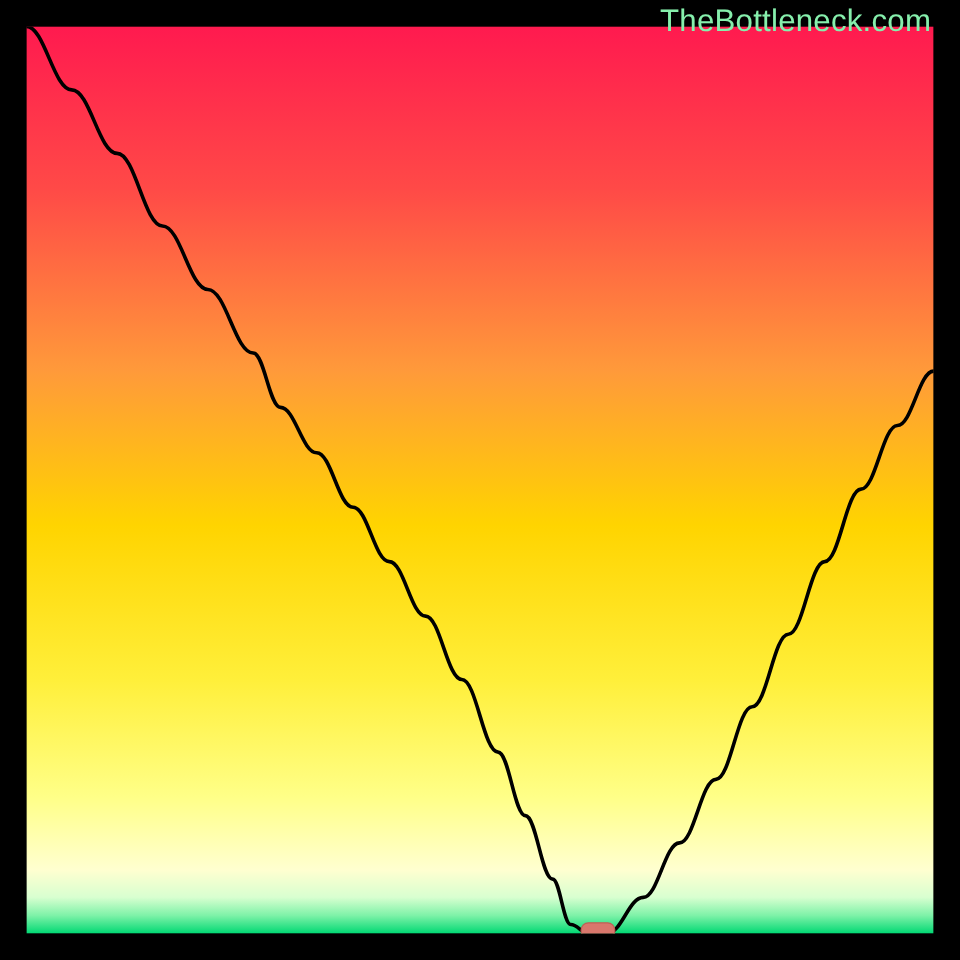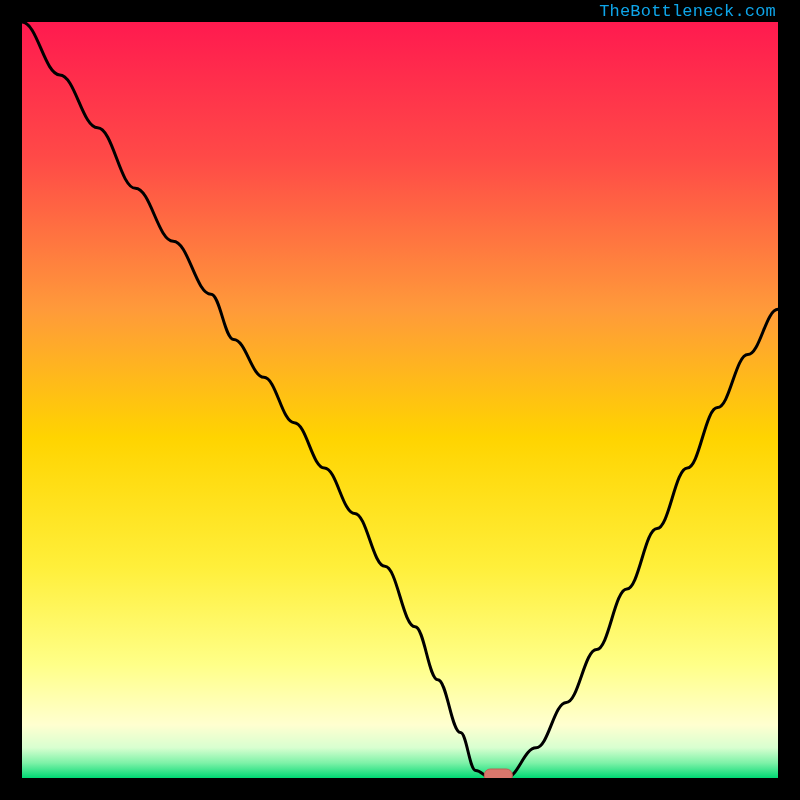--- a/index.html
+++ b/index.html
@@ -23,25 +23,24 @@
     position: absolute;
     left: 0;
     top: 0;
     width: 756px;
     height: 756px;
   }
   .watermark {
     position: absolute;
     top: 2px;
     right: 24px;
-    color: #0ea5e9;
-    font-size: 17px;
+    color: #86efac;
+    font-size: 26px;
     font-weight: 500;
     letter-spacing: 0.2px;
-    font-family: Liberation Mono, monospace;
   }
   .curve {
     fill: none;
     stroke: #000;
     stroke-width: 3;
     stroke-linecap: round;
     stroke-linejoin: round;
   }
   .marker {
     fill: #d9776c;

